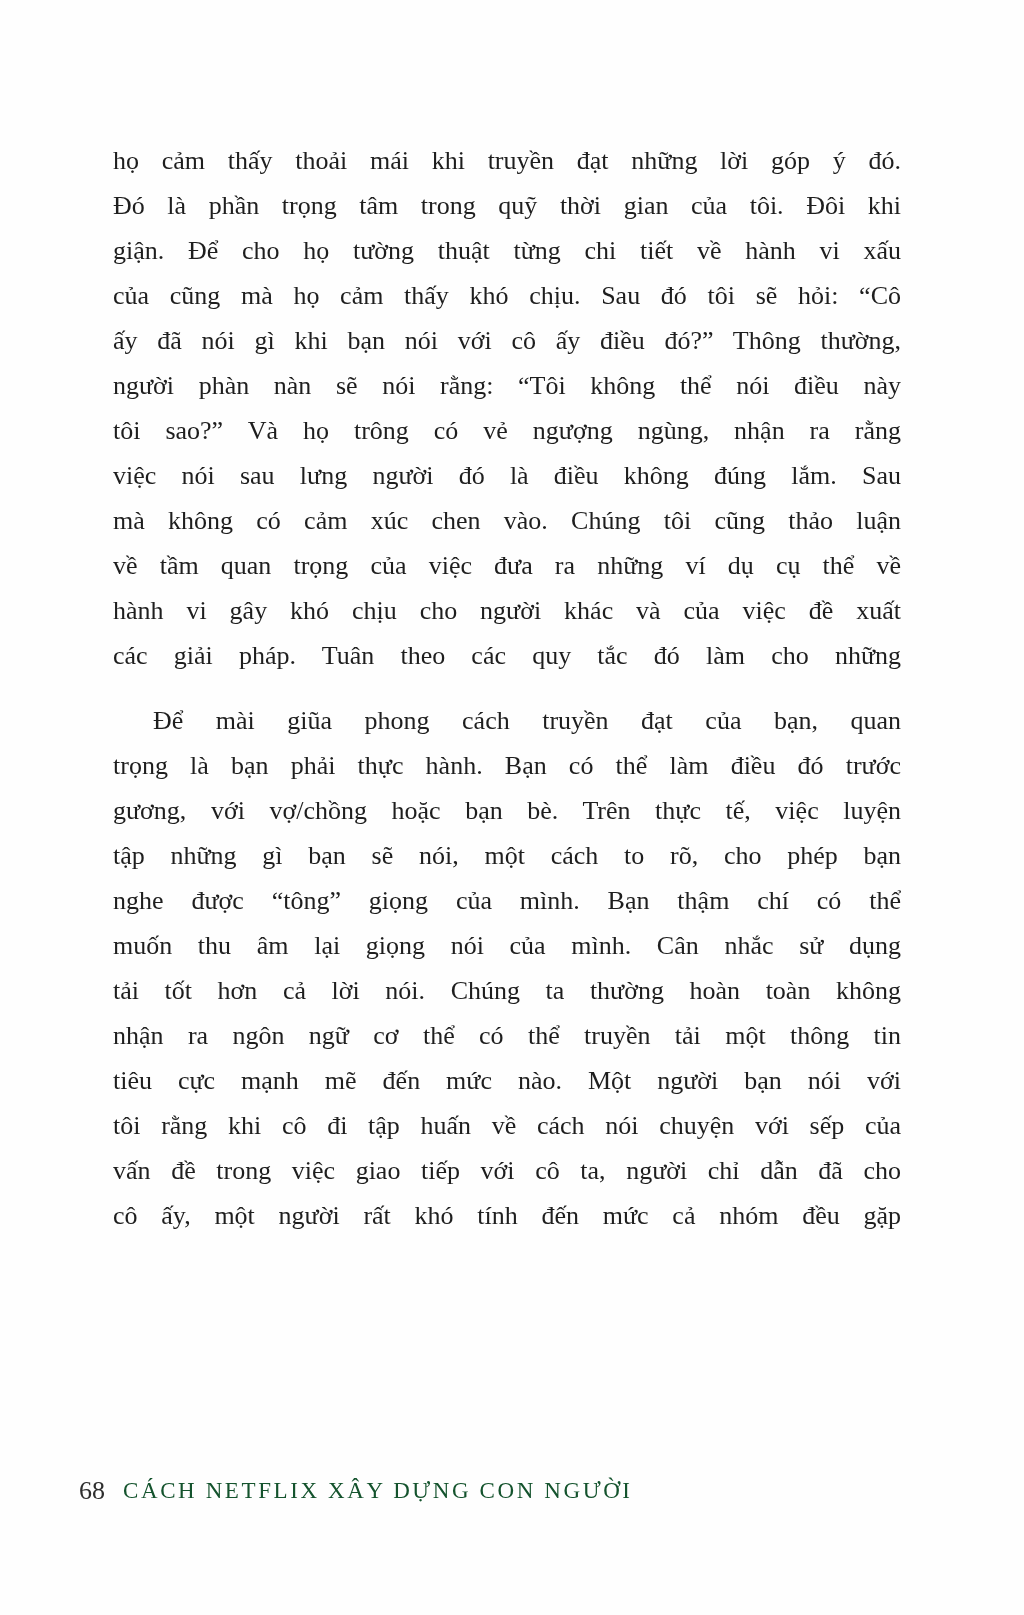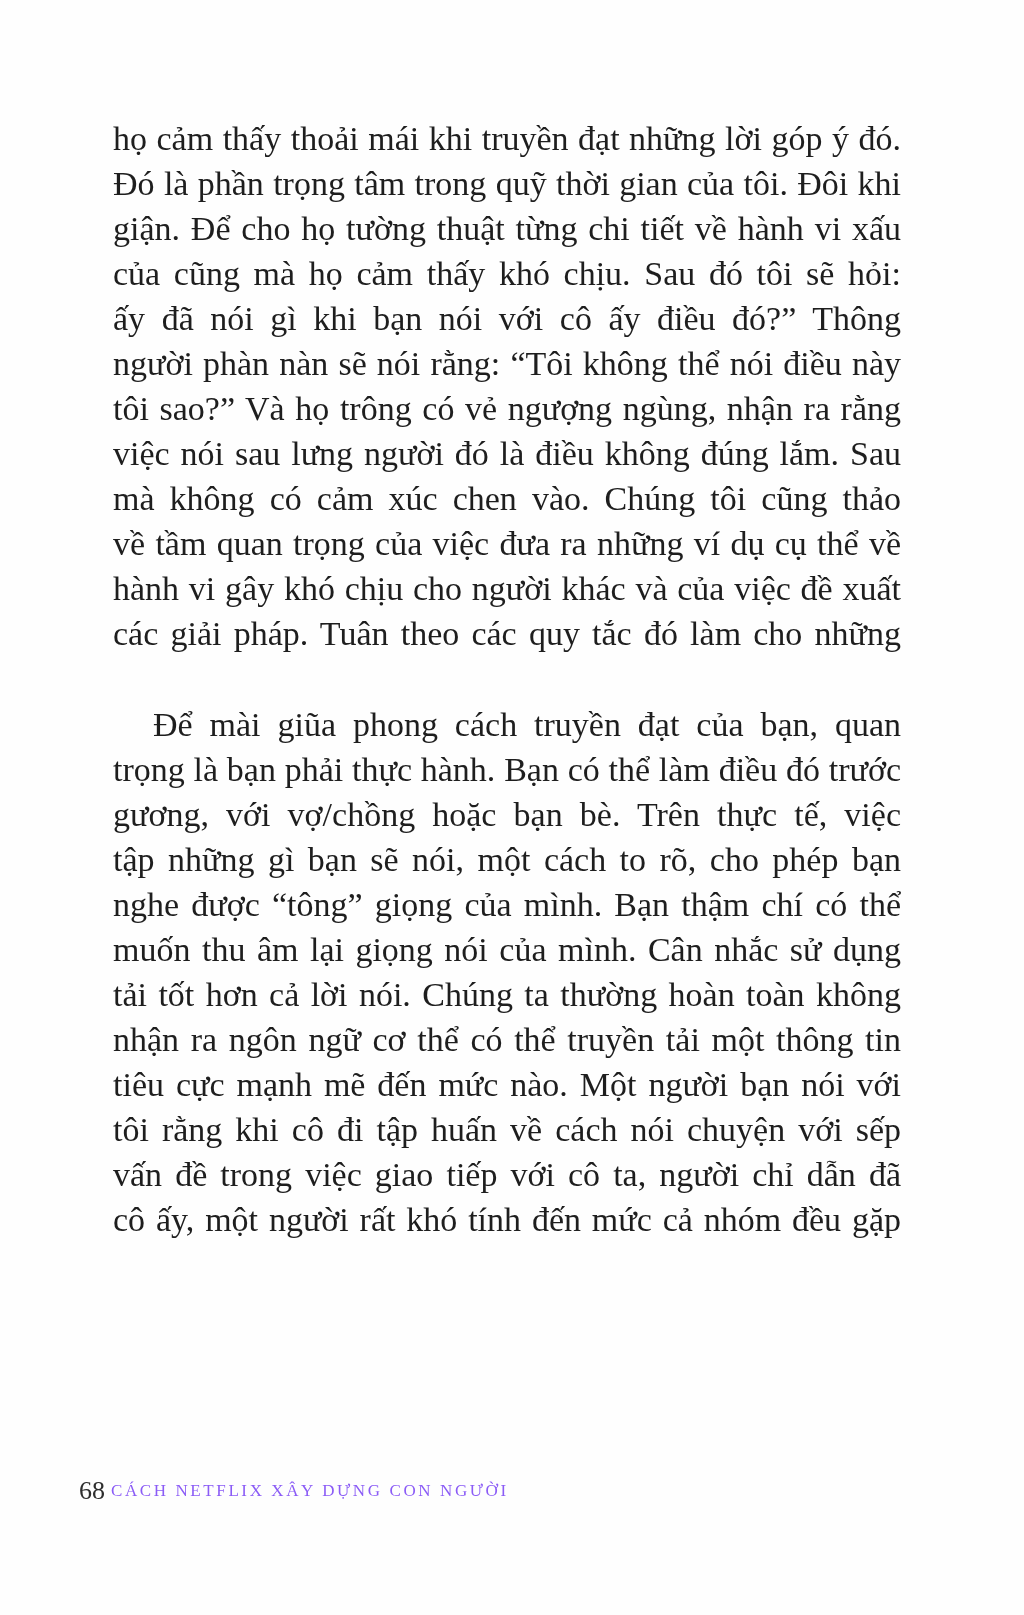--- a/index.html
+++ b/index.html
@@ -9,55 +9,55 @@
     height: 1615px;
     margin: 0 auto;
     background: #fefefe;
     color: #1e1e1e;
     font-family: "Liberation Serif", "DejaVu Serif", serif;
     overflow: hidden;
   }
   .body-text {
     position: absolute;
     left: 113px;
-    top: 116px;
+    top: 138px;
     width: 788px;
-    font-size: 34px;
+    font-size: 26px;
   }
   .para { margin: 0; }
-  .para + .para { margin-top: 46px; }
+  .para + .para { margin-top: 20px; }
   .line {
     height: 45px;
     line-height: 45px;
     text-align: justify;
     text-align-last: justify;
     overflow: hidden;
     white-space: normal;
   }
   .line.lastline { text-align-last: left; }
   .line.firstline { text-indent: 40px; }
   .footer {
     position: absolute;
     left: 79px;
     top: 1474px;
     display: flex;
     align-items: flex-end;
-    gap: 6px;
+    gap: 18px;
     color: #2e2e2e;
   }
   .page-number {
     font-size: 26px;
     line-height: 34px;
   }
   .running-title {
-    font-size: 17px;
+    font-size: 23px;
     line-height: 34px;
     letter-spacing: 2.6px;
     text-transform: uppercase;
-    color: #8b5cf6;
+    color: #14532d;
   }
 </style>
 </head>
 <body>
 
 <div class="page">
   <div class="body-text">
       <div class="para">
         <div class="line">họ cảm thấy thoải mái khi truyền đạt những lời góp ý đó.</div>
         <div class="line">Đó là phần trọng tâm trong quỹ thời gian của tôi. Đôi khi</div>

